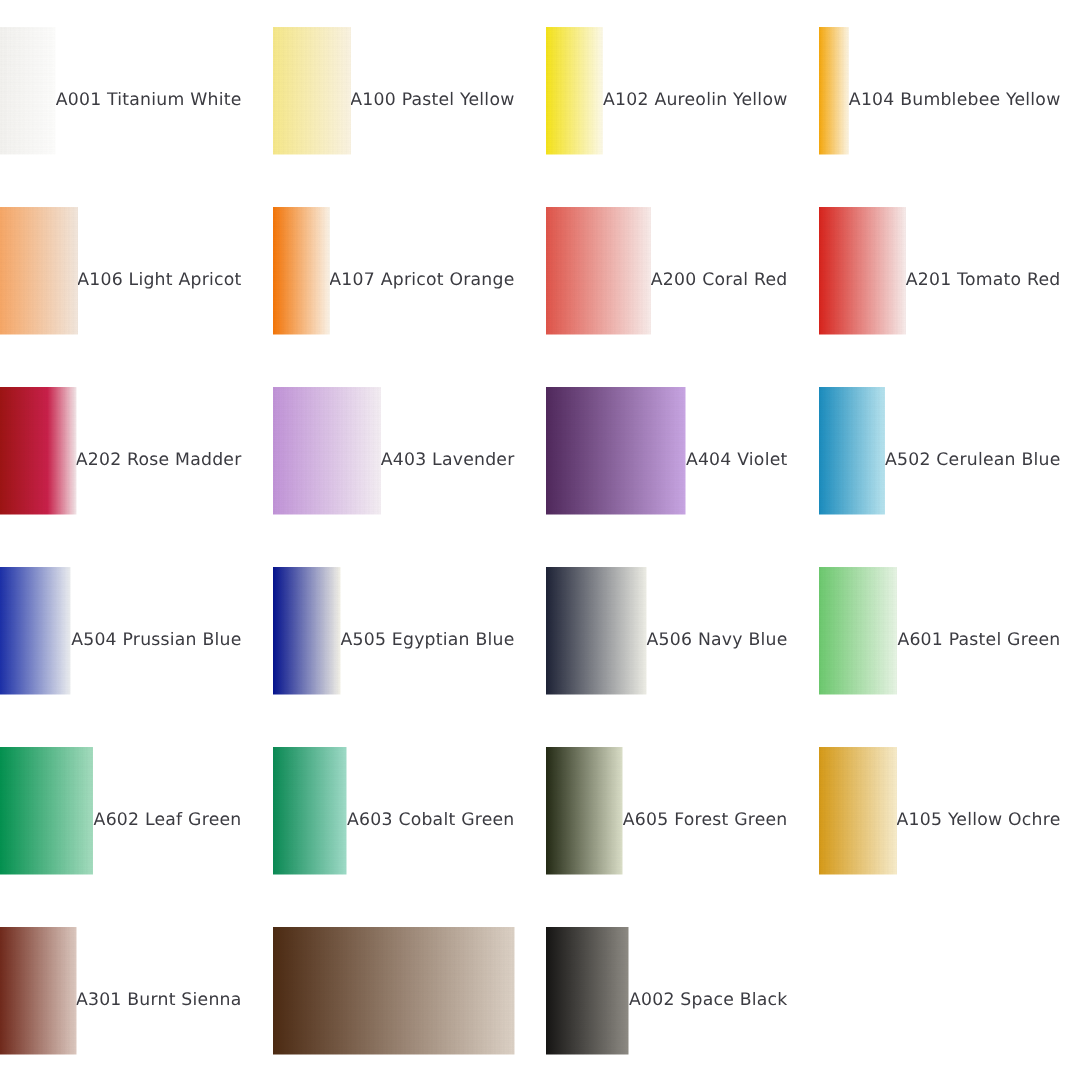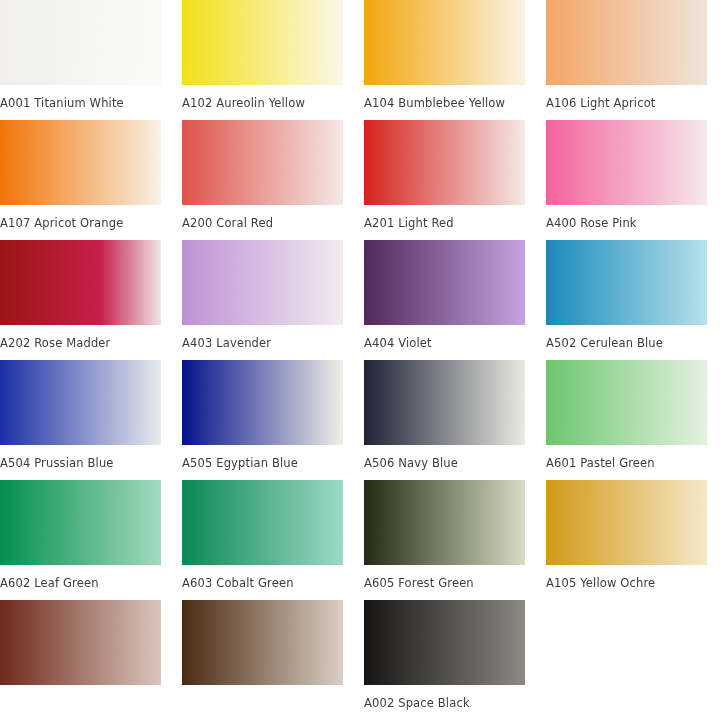--- a/index.html
+++ b/index.html
@@ -21,23 +21,23 @@
     column-gap: 21px;
     row-gap: 0px;
     width: 704px;
     height: 720px;
     padding: 0 0 0 0;
     box-sizing: border-box;
   }
 
   .swatch-cell {
     display: flex;
-    flex-direction: column;
+    flex-direction: row;
     justify-content: flex-start;
-    align-items: flex-start;
+    align-items: center;
   }
 
   .swatch-chip {
     width: 161px;
     height: 85px;
     position: relative;
     overflow: hidden;
   }
 
   
@@ -76,20 +76,24 @@
 </style>
 </head>
 <body>
 
 <div id="swatch-grid">
     <div class="swatch-cell">
       <div class="swatch-chip" style="background: linear-gradient(90deg, rgb(243, 242, 239) 0%, rgb(253, 253, 252) 100%);"></div>
       <div class="swatch-label">A001 Titanium White</div>
     </div>
     <div class="swatch-cell">
+      <div class="swatch-chip" style="background: linear-gradient(90deg, rgb(246, 232, 138) 0%, rgb(250, 243, 226) 100%);"></div>
+      <div class="swatch-label">A100 Pastel Yellow</div>
+    </div>
+    <div class="swatch-cell">
       <div class="swatch-chip" style="background: linear-gradient(90deg, rgb(245, 227, 24) 0%, rgb(253, 250, 234) 100%);"></div>
       <div class="swatch-label">A102 Aureolin Yellow</div>
     </div>
     <div class="swatch-cell">
       <div class="swatch-chip" style="background: linear-gradient(90deg, rgb(245, 168, 13) 0%, rgb(253, 246, 230) 100%);"></div>
       <div class="swatch-label">A104 Bumblebee Yellow</div>
     </div>
     <div class="swatch-cell">
       <div class="swatch-chip" style="background: linear-gradient(90deg, rgb(247, 167, 102) 0%, rgb(242, 231, 221) 100%);"></div>
       <div class="swatch-label">A106 Light Apricot</div>
@@ -97,25 +101,21 @@
     <div class="swatch-cell">
       <div class="swatch-chip" style="background: linear-gradient(90deg, rgb(244, 117, 7) 0%, rgb(251, 244, 233) 100%);"></div>
       <div class="swatch-label">A107 Apricot Orange</div>
     </div>
     <div class="swatch-cell">
       <div class="swatch-chip" style="background: linear-gradient(90deg, rgb(224, 84, 73) 0%, rgb(248, 236, 234) 100%);"></div>
       <div class="swatch-label">A200 Coral Red</div>
     </div>
     <div class="swatch-cell">
       <div class="swatch-chip" style="background: linear-gradient(90deg, rgb(216, 35, 28) 0%, rgb(247, 236, 235) 100%);"></div>
-      <div class="swatch-label">A201 Light Red</div>
-    </div>
-    <div class="swatch-cell">
-      <div class="swatch-chip" style="background: linear-gradient(90deg, rgb(247, 98, 159) 0%, rgb(248, 236, 239) 100%);"></div>
-      <div class="swatch-label">A400 Rose Pink</div>
+      <div class="swatch-label">A201 Tomato Red</div>
     </div>
     <div class="swatch-cell">
       <div class="swatch-chip" style="background: linear-gradient(90deg, rgb(157, 20, 19) 0%, rgb(201, 32, 74) 62%, rgb(243, 231, 233) 100%);"></div>
       <div class="swatch-label">A202 Rose Madder</div>
     </div>
     <div class="swatch-cell">
       <div class="swatch-chip" style="background: linear-gradient(90deg, rgb(193, 147, 216) 0%, rgb(244, 238, 243) 100%);"></div>
       <div class="swatch-label">A403 Lavender</div>
     </div>
     <div class="swatch-cell">
@@ -153,20 +153,21 @@
     <div class="swatch-cell">
       <div class="swatch-chip" style="background: linear-gradient(90deg, rgb(35, 42, 20) 0%, rgb(219, 223, 200) 100%);"></div>
       <div class="swatch-label">A605 Forest Green</div>
     </div>
     <div class="swatch-cell">
       <div class="swatch-chip" style="background: linear-gradient(90deg, rgb(214, 154, 23) 0%, rgb(247, 236, 203) 100%);"></div>
       <div class="swatch-label">A105 Yellow Ochre</div>
     </div>
     <div class="swatch-cell">
       <div class="swatch-chip" style="background: linear-gradient(90deg, rgb(112, 41, 27) 0%, rgb(221, 201, 192) 100%);"></div>
+      <div class="swatch-label">A301 Burnt Sienna</div>
     </div>
     <div class="swatch-cell">
       <div class="swatch-chip" style="background: linear-gradient(90deg, rgb(76, 42, 18) 0%, rgb(221, 210, 198) 100%);"></div>
     </div>
     <div class="swatch-cell">
       <div class="swatch-chip" style="background: linear-gradient(90deg, rgb(21, 20, 19) 0%, rgb(142, 139, 132) 100%);"></div>
       <div class="swatch-label">A002 Space Black</div>
     </div>
   </div>
 

